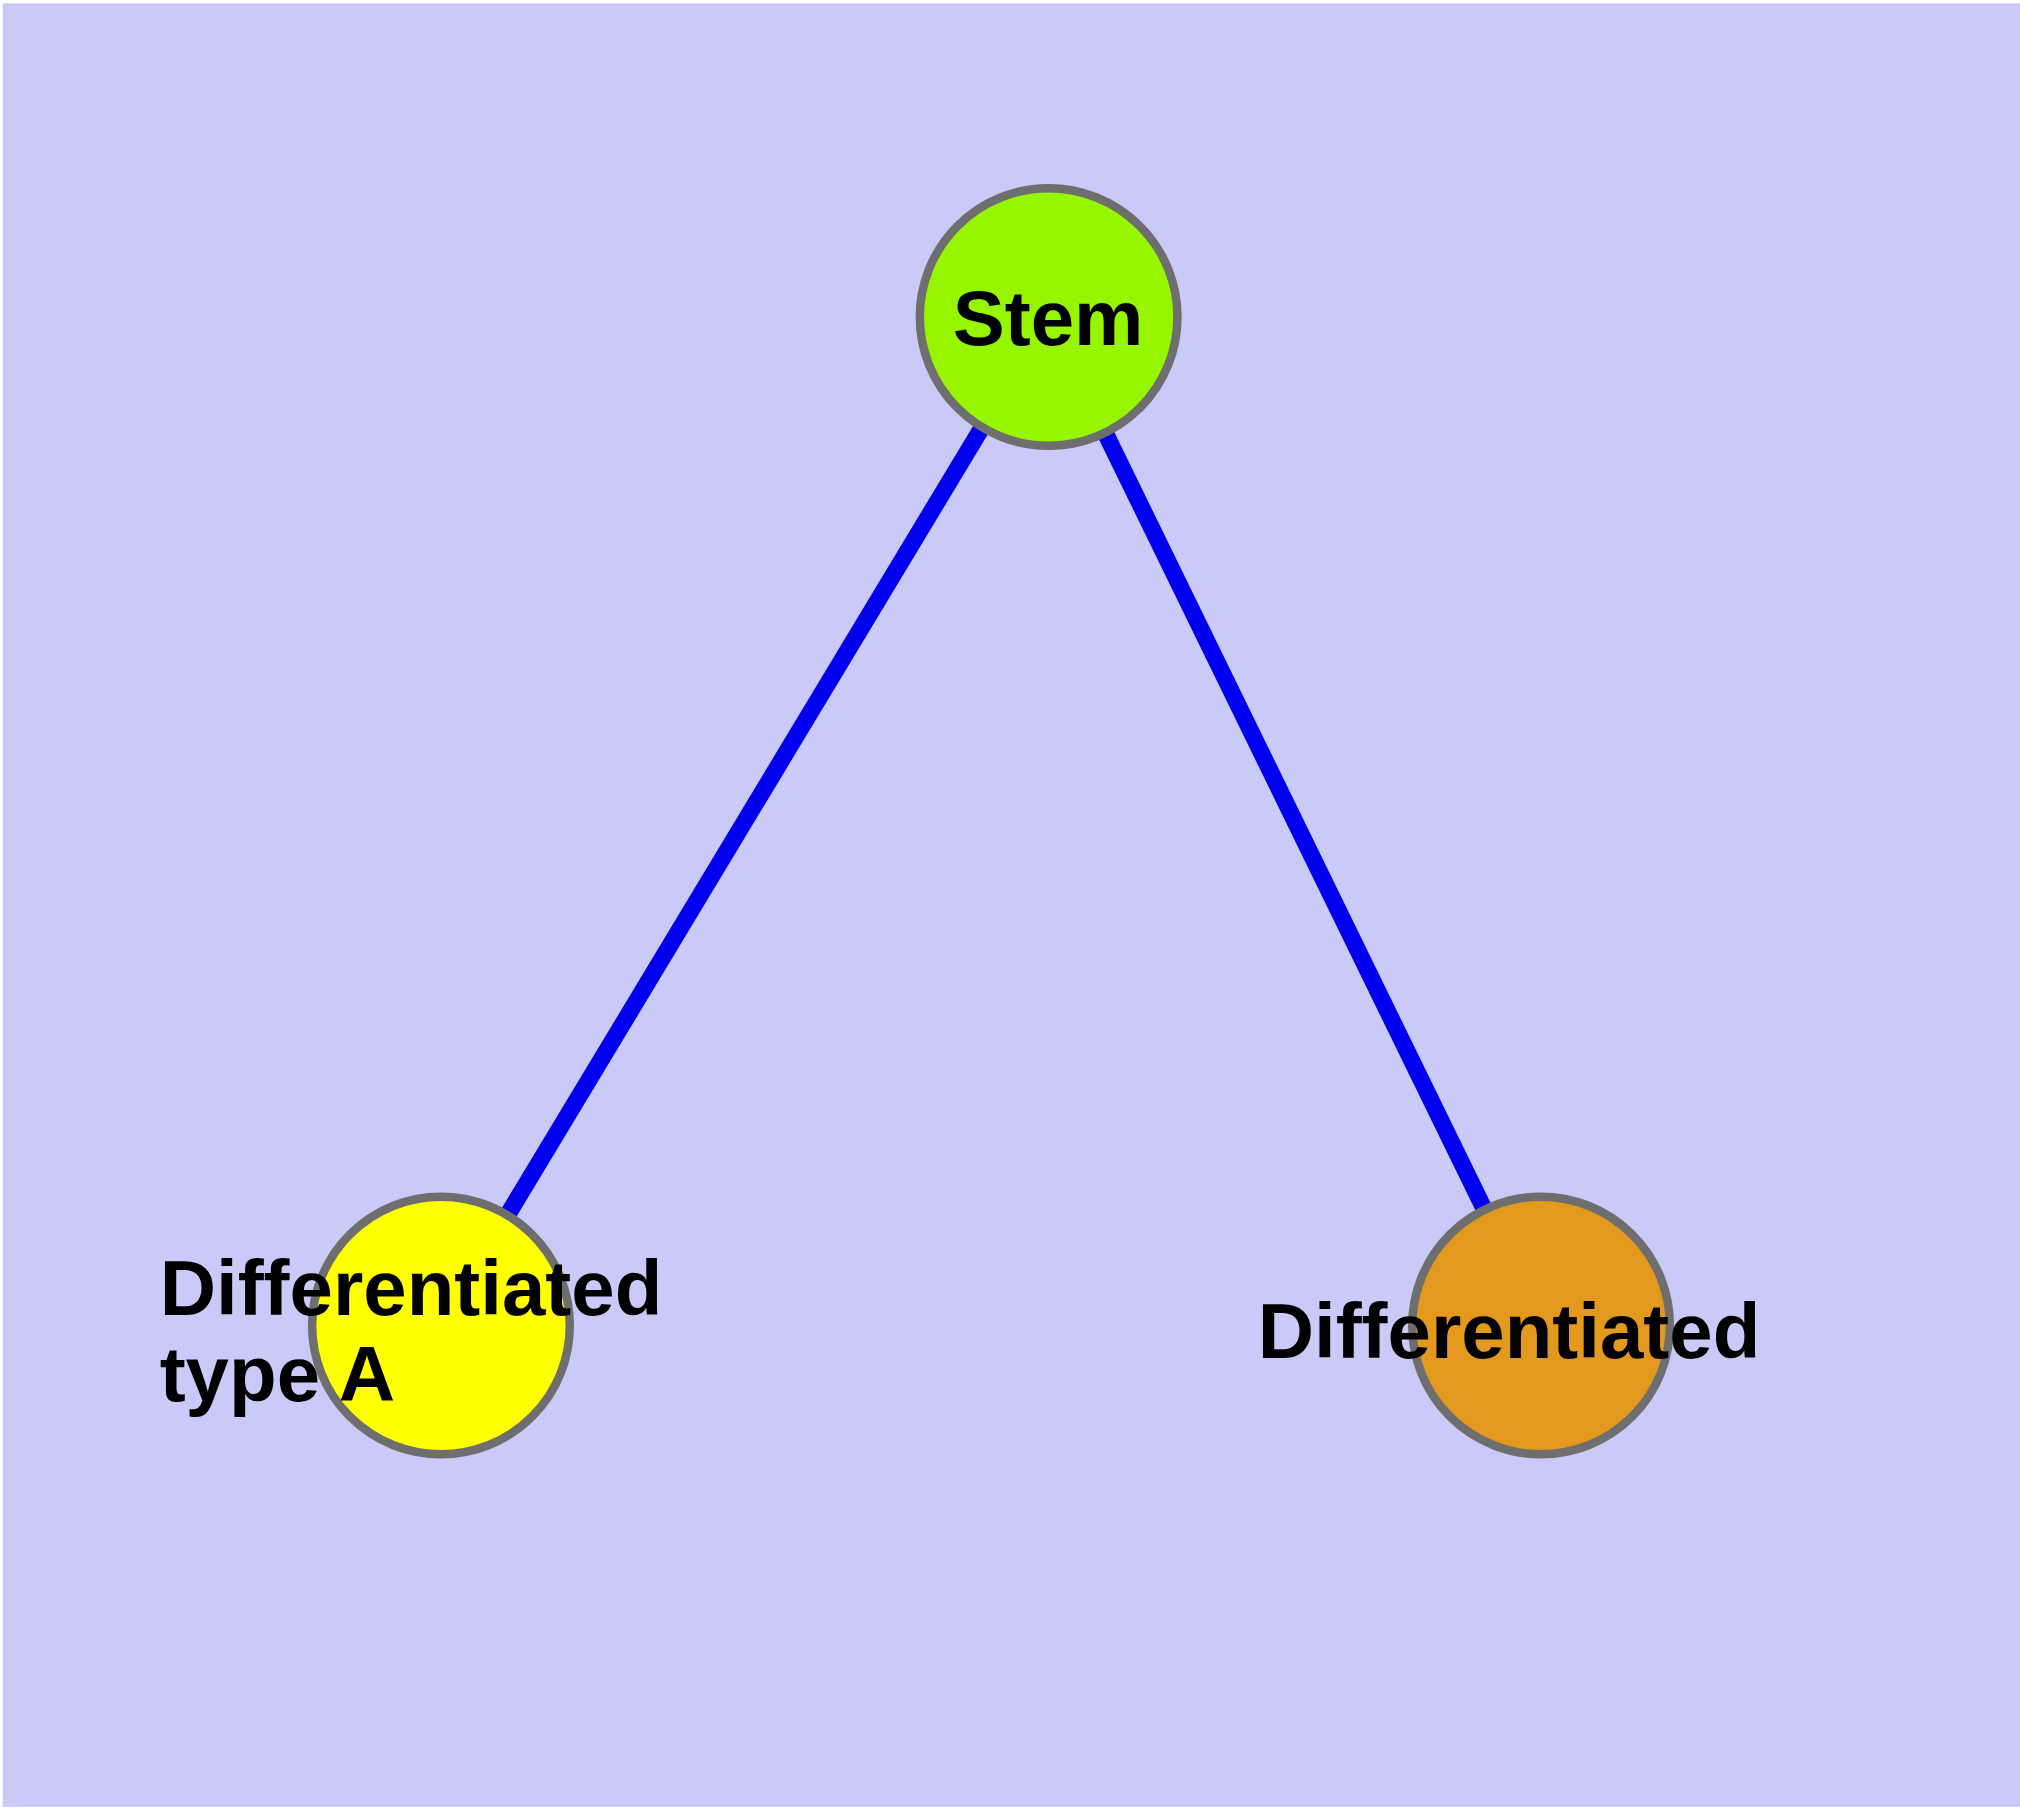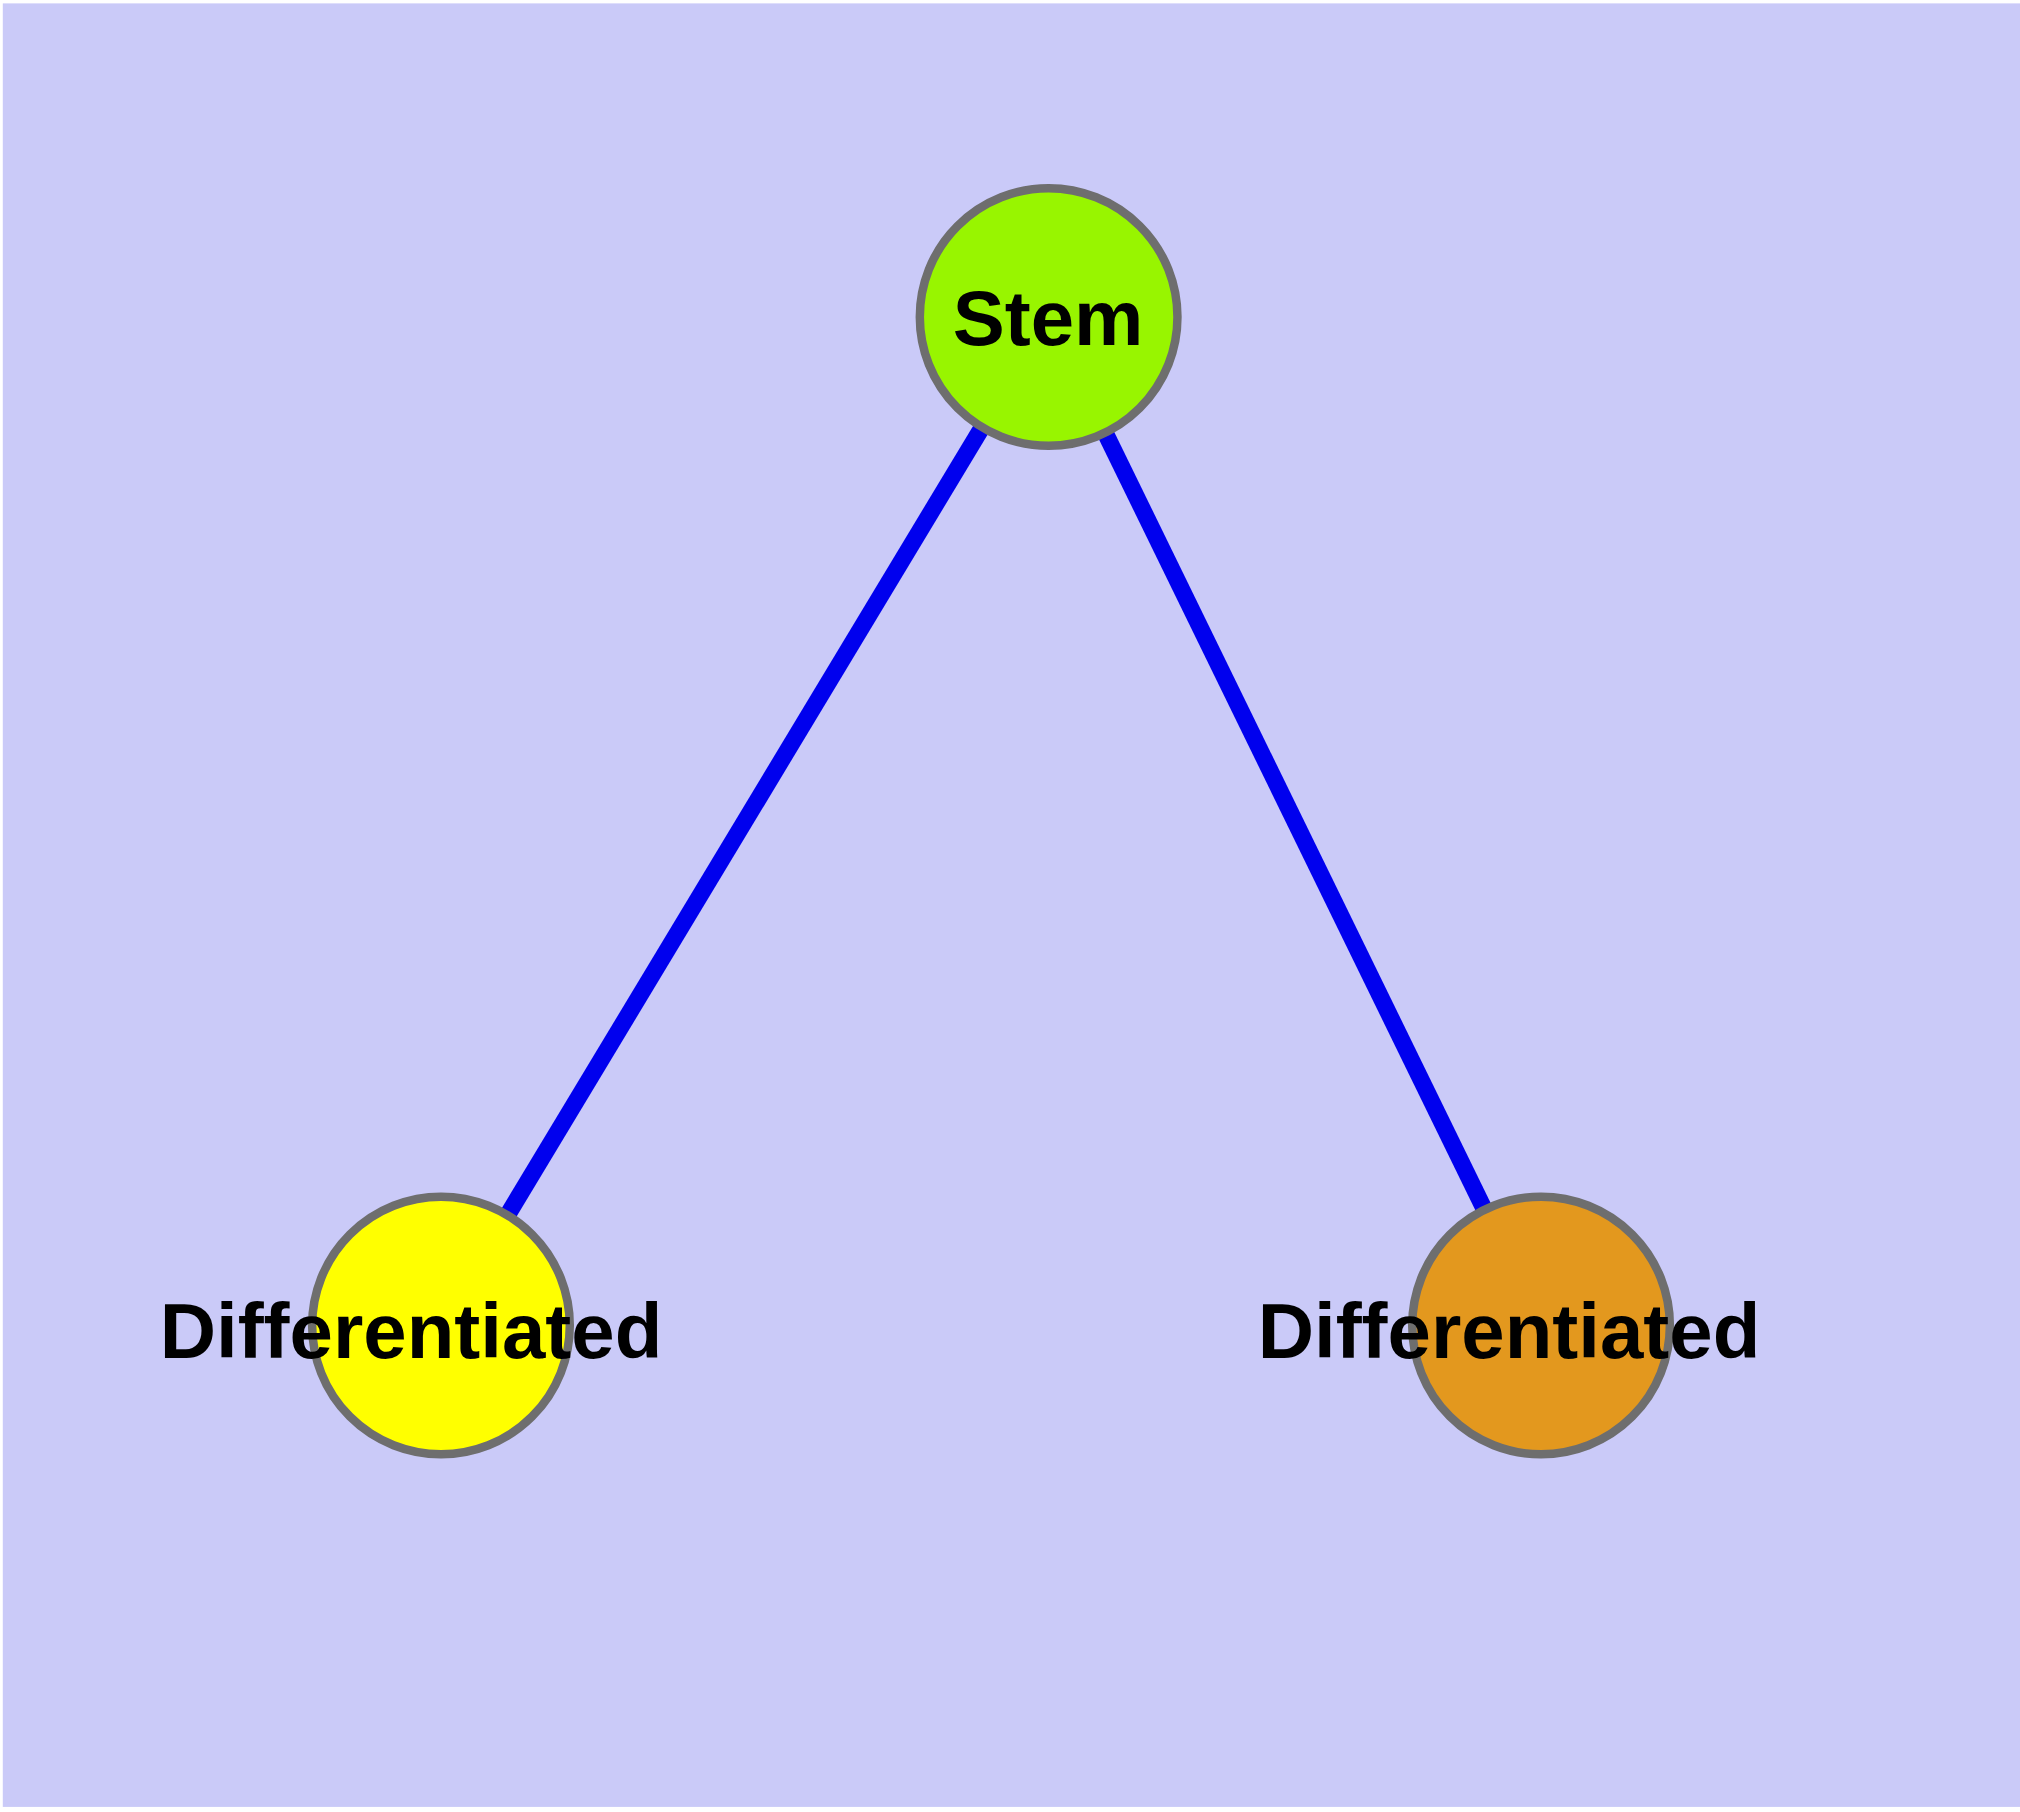--- a/index.html
+++ b/index.html
@@ -54,20 +54,21 @@
 
     <circle class="node-circle" cx="1237" cy="374" r="152" stroke="#6e6e6e" fill="#98f500"></circle>
     <circle class="node-circle" cx="520" cy="1564" r="152" stroke="#6e6e6e" fill="#ffff00"></circle>
     <circle class="node-circle" cx="1818" cy="1564" r="152" stroke="#6e6e6e" fill="#e3981e"></circle>
   </svg>
 
   <div class="node-label" style="left: 1048px; top: 319px;">Stem</div>
 
   <div class="node-label" style="left: 411px; top: 1332px;">
     <div>Differentiated</div>
+    <div>type A</div>
   </div>
 
   <div class="node-label" style="left: 1509px; top: 1332px;">
     <div>Differentiated</div>
   </div>
 
 </div>
 
 
 </body></html>

